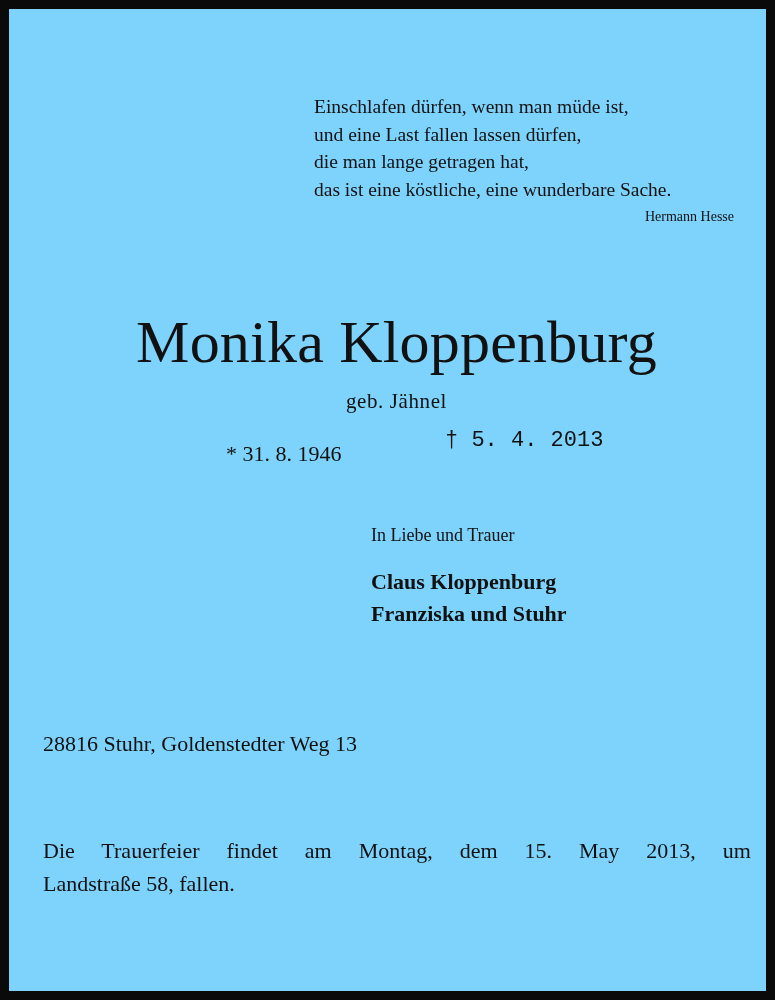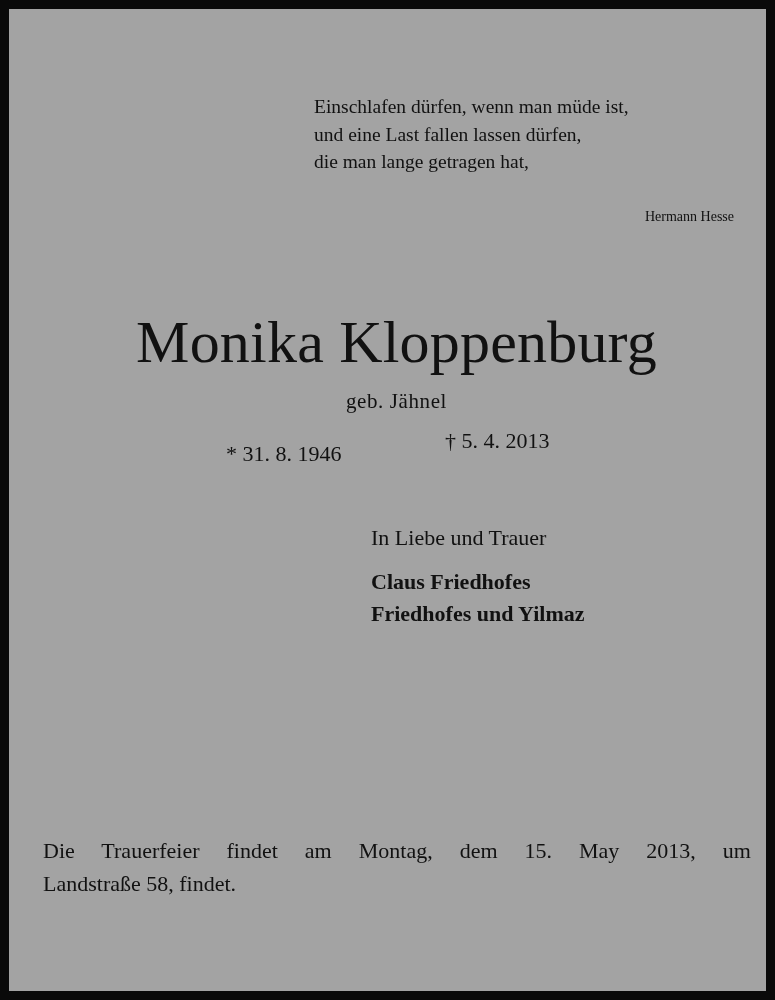--- a/index.html
+++ b/index.html
@@ -2,65 +2,67 @@
 <html><head>
 <meta charset="utf-8">
 <style>
   html, body { margin: 0; padding: 0; }
   body {
     width: 775px; height: 1000px; overflow: hidden; background: #fff;
     font-family: "Liberation Serif", "DejaVu Serif", serif; color: #111;
   }
   .frame {
     position: absolute; left: 0; top: 0; width: 775px; height: 1000px;
-    box-sizing: border-box; border: 9px solid #0a0a0a; background: #a3a3a3;
+    box-sizing: border-box; border: 9px solid #0a0a0a; background: #7dd3fc;
   }
   .abs { position: absolute; white-space: nowrap; }
   .poem { left: 305px; top: 84px; font-size: 19.5px; line-height: 27.5px; }
   .poem div { margin: 0; }
   .author { right: 32px; top: 200px; font-size: 14px; }
   .name {
     left: 0; width: 775px; text-align: center; top: 298px;
     font-size: 60px; line-height: 70px; letter-spacing: 0.2px;
   }
   .nee { left: 0; width: 775px; text-align: center; top: 380px; font-size: 21px; letter-spacing: 0.6px; }
   .born { left: 217px; top: 419px; font-size: 22px; margin-top: 13px; }
-  .died { left: 436px; top: 419px; font-size: 22px; }
-  .grief { left: 362px; top: 516px; font-size: 22px; }
+  .died { left: 436px; top: 419px; font-size: 22px; font-family: Liberation Mono, monospace; }
+  .grief { left: 362px; top: 516px; font-size: 18px; }
   .mourners { left: 362px; top: 557px; font-size: 22px; line-height: 32px; font-weight: bold; }
   .address { left: 34px; top: 722px; font-size: 22px; }
   .notice {
     left: 34px; top: 825px; width: 708px; font-size: 22px; line-height: 33px;
     white-space: normal; text-align: justify;
   }
   .notice .ln { display: block; text-align: justify; text-align-last: justify; }
   .notice .ln.last { text-align-last: left; }
 </style>
 </head>
 <body>
 
 <div class="frame">
 
   <div class="abs poem">
     <div>Einschlafen dürfen, wenn man müde ist,</div>
     <div>und eine Last fallen lassen dürfen,</div>
     <div>die man lange getragen hat,</div>
+    <div>das ist eine köstliche, eine wunderbare Sache.</div>
   </div>
   <div class="abs author">Hermann Hesse</div>
 
   <div class="abs name">Monika Kloppenburg</div>
   <div class="abs nee">geb. Jähnel</div>
   <div class="abs born">* 31. 8. 1946</div>
   <div class="abs died">† 5. 4. 2013</div>
 
   <div class="abs grief">In Liebe und Trauer</div>
   <div class="abs mourners">
-    <div>Claus Friedhofes</div>
-    <div>Friedhofes und Yilmaz</div>
+    <div>Claus Kloppenburg</div>
+    <div>Franziska und Stuhr</div>
   </div>
 
+  <div class="abs address">28816 Stuhr, Goldenstedter Weg 13</div>
 
   <div class="abs notice">
     <span class="ln">Die Trauerfeier findet am Montag, dem 15. May 2013, um</span>
-    <span class="ln last">Landstraße 58, findet.</span>
+    <span class="ln last">Landstraße 58, fallen.</span>
   </div>
 
 </div>
 
 </body></html>

